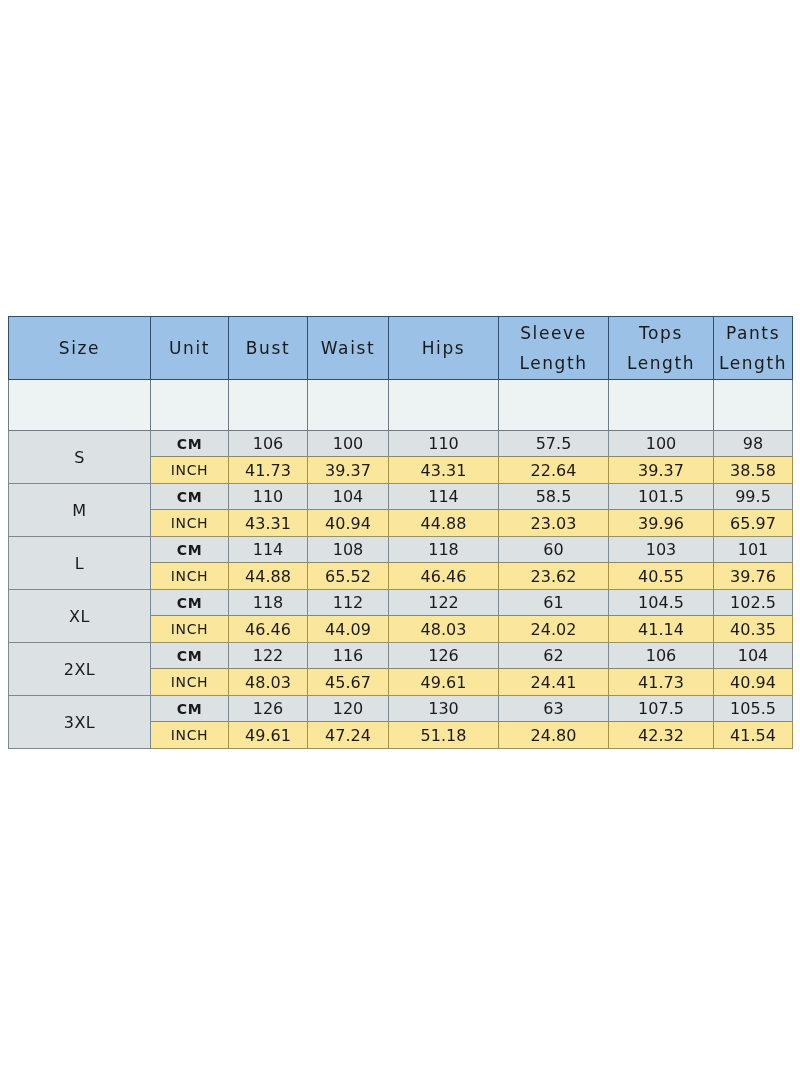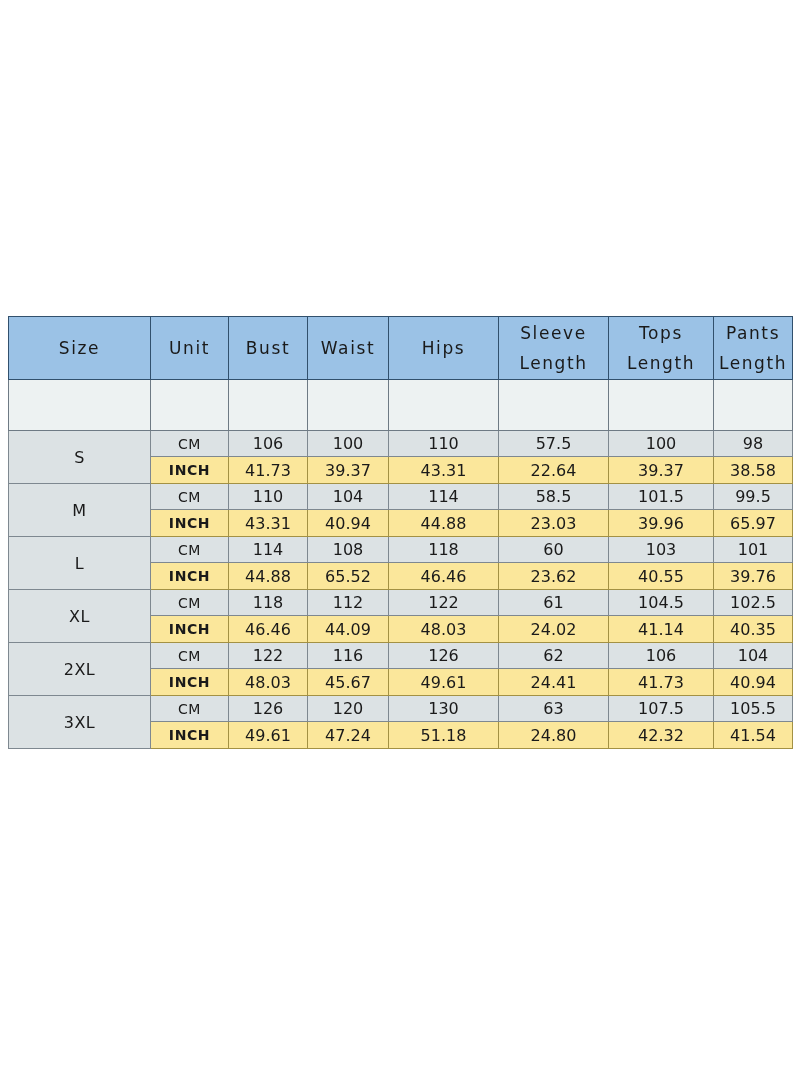--- a/index.html
+++ b/index.html
@@ -83,34 +83,34 @@
 
   
   tr.cm-row td {
     background: #DCE2E4;
     height: 25px;
     font-size: 16px;
     border-color: #7e8890;
   }
   tr.cm-row td.unit-cell {
     font-size: 14px;
-    font-weight: normal;
+    font-weight: bold;
     letter-spacing: 0.6px;
   }
 
   
   tr.inch-row td {
     background: #FBE79B;
     height: 26px;
     font-size: 16px;
     border-color: #a39144;
   }
   tr.inch-row td.unit-cell {
     font-size: 14px;
-    font-weight: bold;
+    font-weight: normal;
     letter-spacing: 0.6px;
   }
 </style>
 </head>
 <body>
 
 <div id="size-chart-wrap">
   <table class="size-chart">
     <colgroup>
       <col class="c-size">

